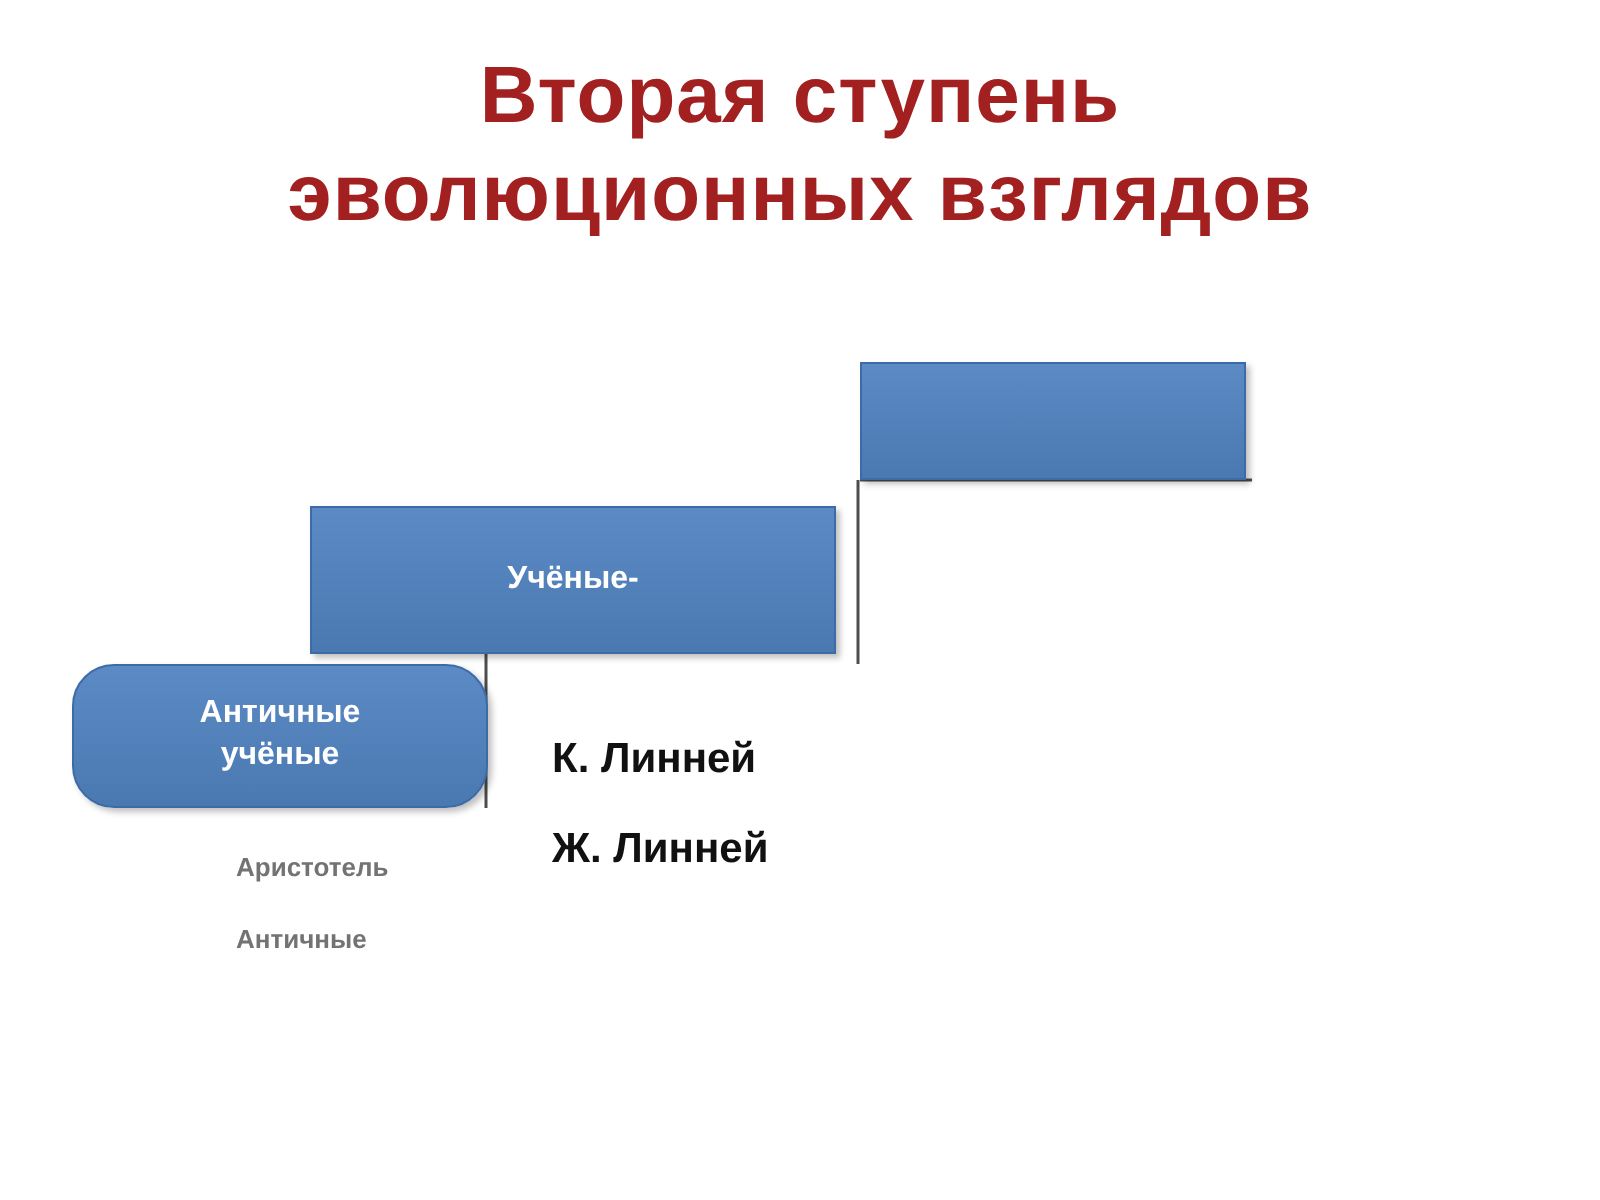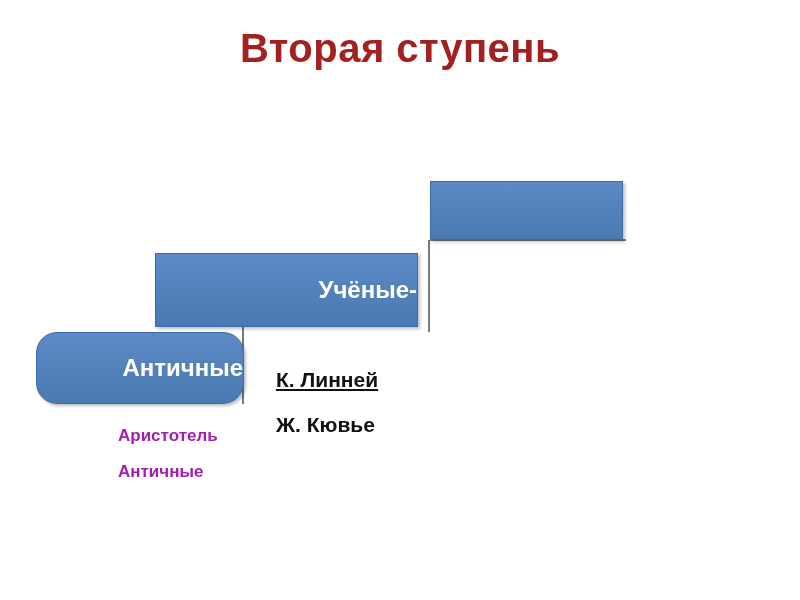--- a/index.html
+++ b/index.html
@@ -40,70 +40,72 @@
   }
 
   .box {
     position: absolute;
     z-index: 2;
     background: linear-gradient(#5b8ac4, #4a79b2);
     border: 1px solid #3c6ca8;
     box-shadow: 2px 2px 3px rgba(0,0,0,0.25);
     color: #ffffff;
     font-weight: bold;
-    font-size: 24px;
+    font-size: 16px;
     line-height: 1.3;
     display: flex;
     flex-direction: column;
-    align-items: flex-end;
+    align-items: center;
     justify-content: center;
     text-align: center;
   }
   .box-low  { left: 36px;  top: 332px; width: 206px; height: 70px; border-radius: 21px; }
   .box-mid  { left: 155px; top: 253px; width: 261px; height: 72px; }
   .box-top  { left: 430px; top: 181px; width: 191px; height: 57px; }
 
   .ann {
     position: absolute;
     z-index: 2;
     font-weight: bold;
     white-space: nowrap;
   }
-  .ann-maroon { color: #a21caf; font-size: 17px; }
+  .ann-maroon { color: #737373; font-size: 13px; }
   .ann-black  { color: #111111; font-size: 21px; }
 
-  .ann-linnaeus   { left: 276px; top: 368px; text-decoration: underline; }
+  .ann-linnaeus   { left: 276px; top: 368px; }
   .ann-cuvier     { left: 276px; top: 413px; }
   .ann-aristotle  { left: 118px; top: 426px; }
   .ann-heraclitus { left: 118px; top: 462px; }
 </style>
 </head>
 <body>
 
 <div class="slide">
 
   <h1 class="title">
     <span class="title-line">Вторая ступень</span>
+    <span class="title-line">эволюционных взглядов</span>
   </h1>
 
   <svg class="stairs" viewBox="0 0 800 600" xmlns="http://www.w3.org/2000/svg">
     <line x1="430" y1="240" x2="626" y2="240" stroke="#4d4d4d" stroke-width="1.5"></line>
     <line x1="429" y1="240" x2="429" y2="332" stroke="#4d4d4d" stroke-width="1.5"></line>
     <line x1="243" y1="325" x2="243" y2="404" stroke="#4d4d4d" stroke-width="1.5"></line>
   </svg>
 
   <div class="box box-top"></div>
 
   <div class="box box-mid">
     <span>Учёные-</span>
   </div>
 
   <div class="box box-low">
     <span>Античные</span>
+    <span>учёные</span>
   </div>
 
   <div class="ann ann-black ann-linnaeus">К. Линней</div>
-  <div class="ann ann-black ann-cuvier">Ж. Кювье</div>
+  <div class="ann ann-black ann-cuvier">Ж. Линней</div>
 
   <div class="ann ann-maroon ann-aristotle">Аристотель</div>
   <div class="ann ann-maroon ann-heraclitus">Античные</div>
 
 </div>
 
 </body></html>

